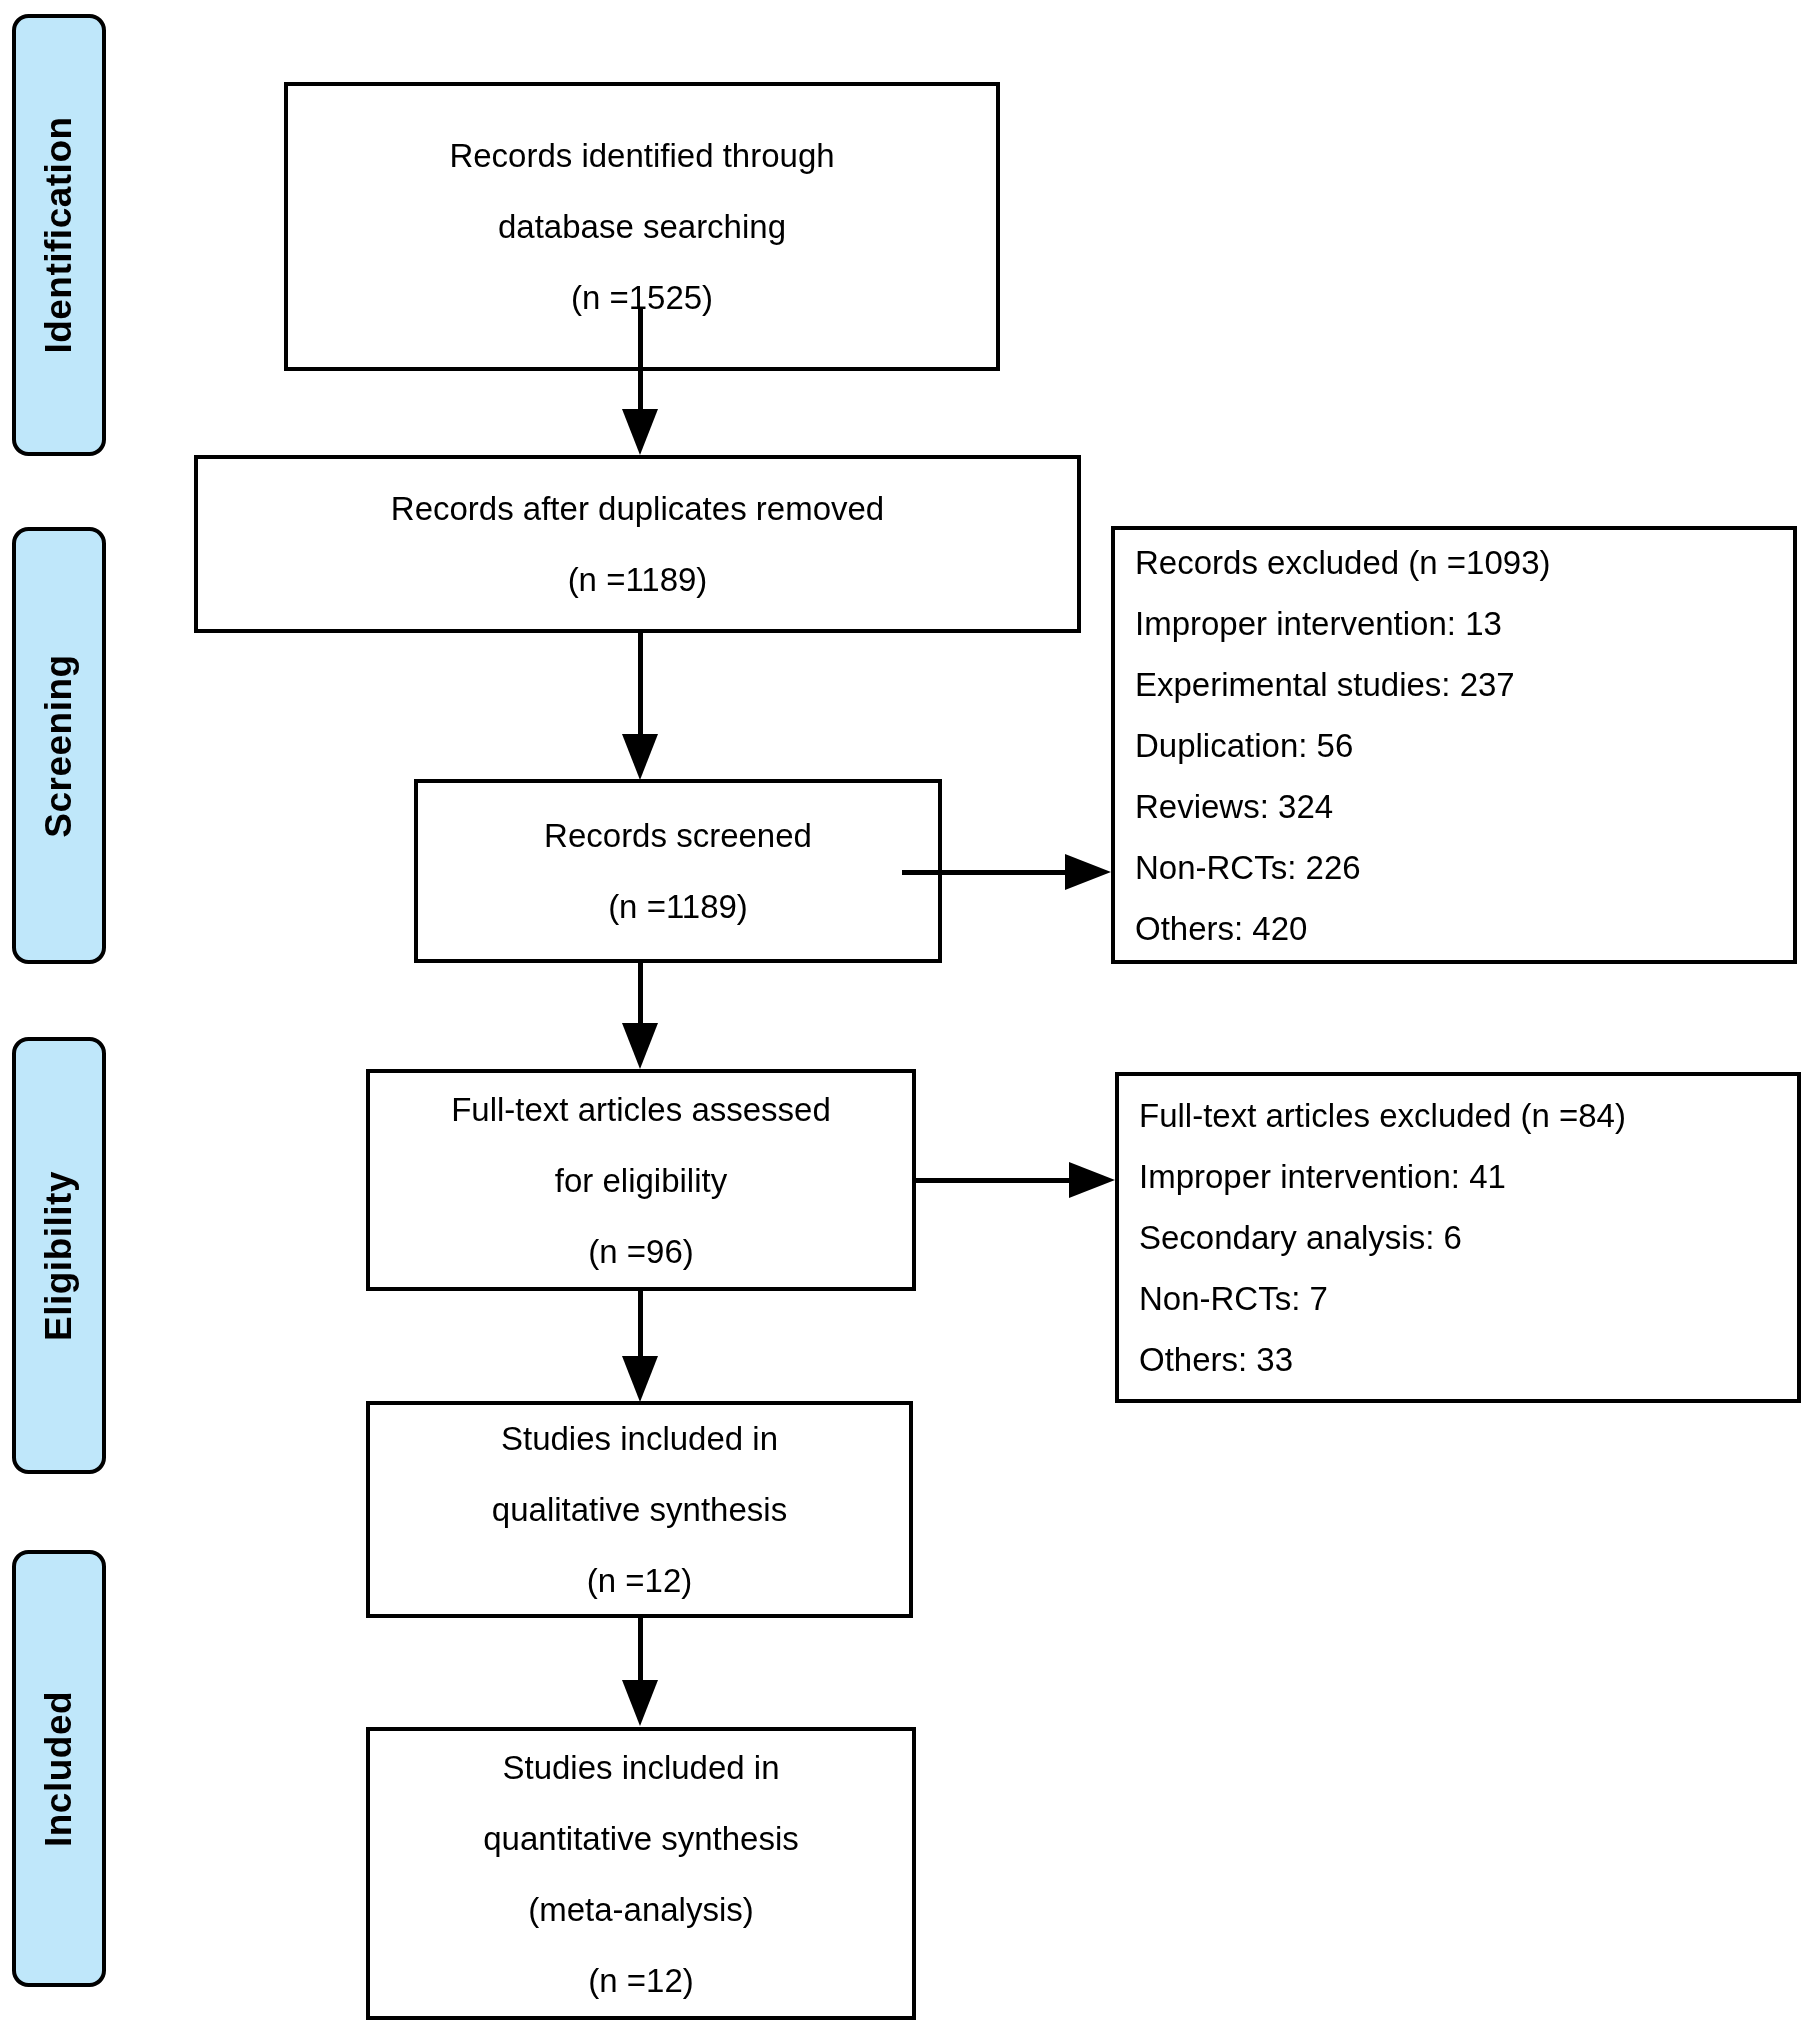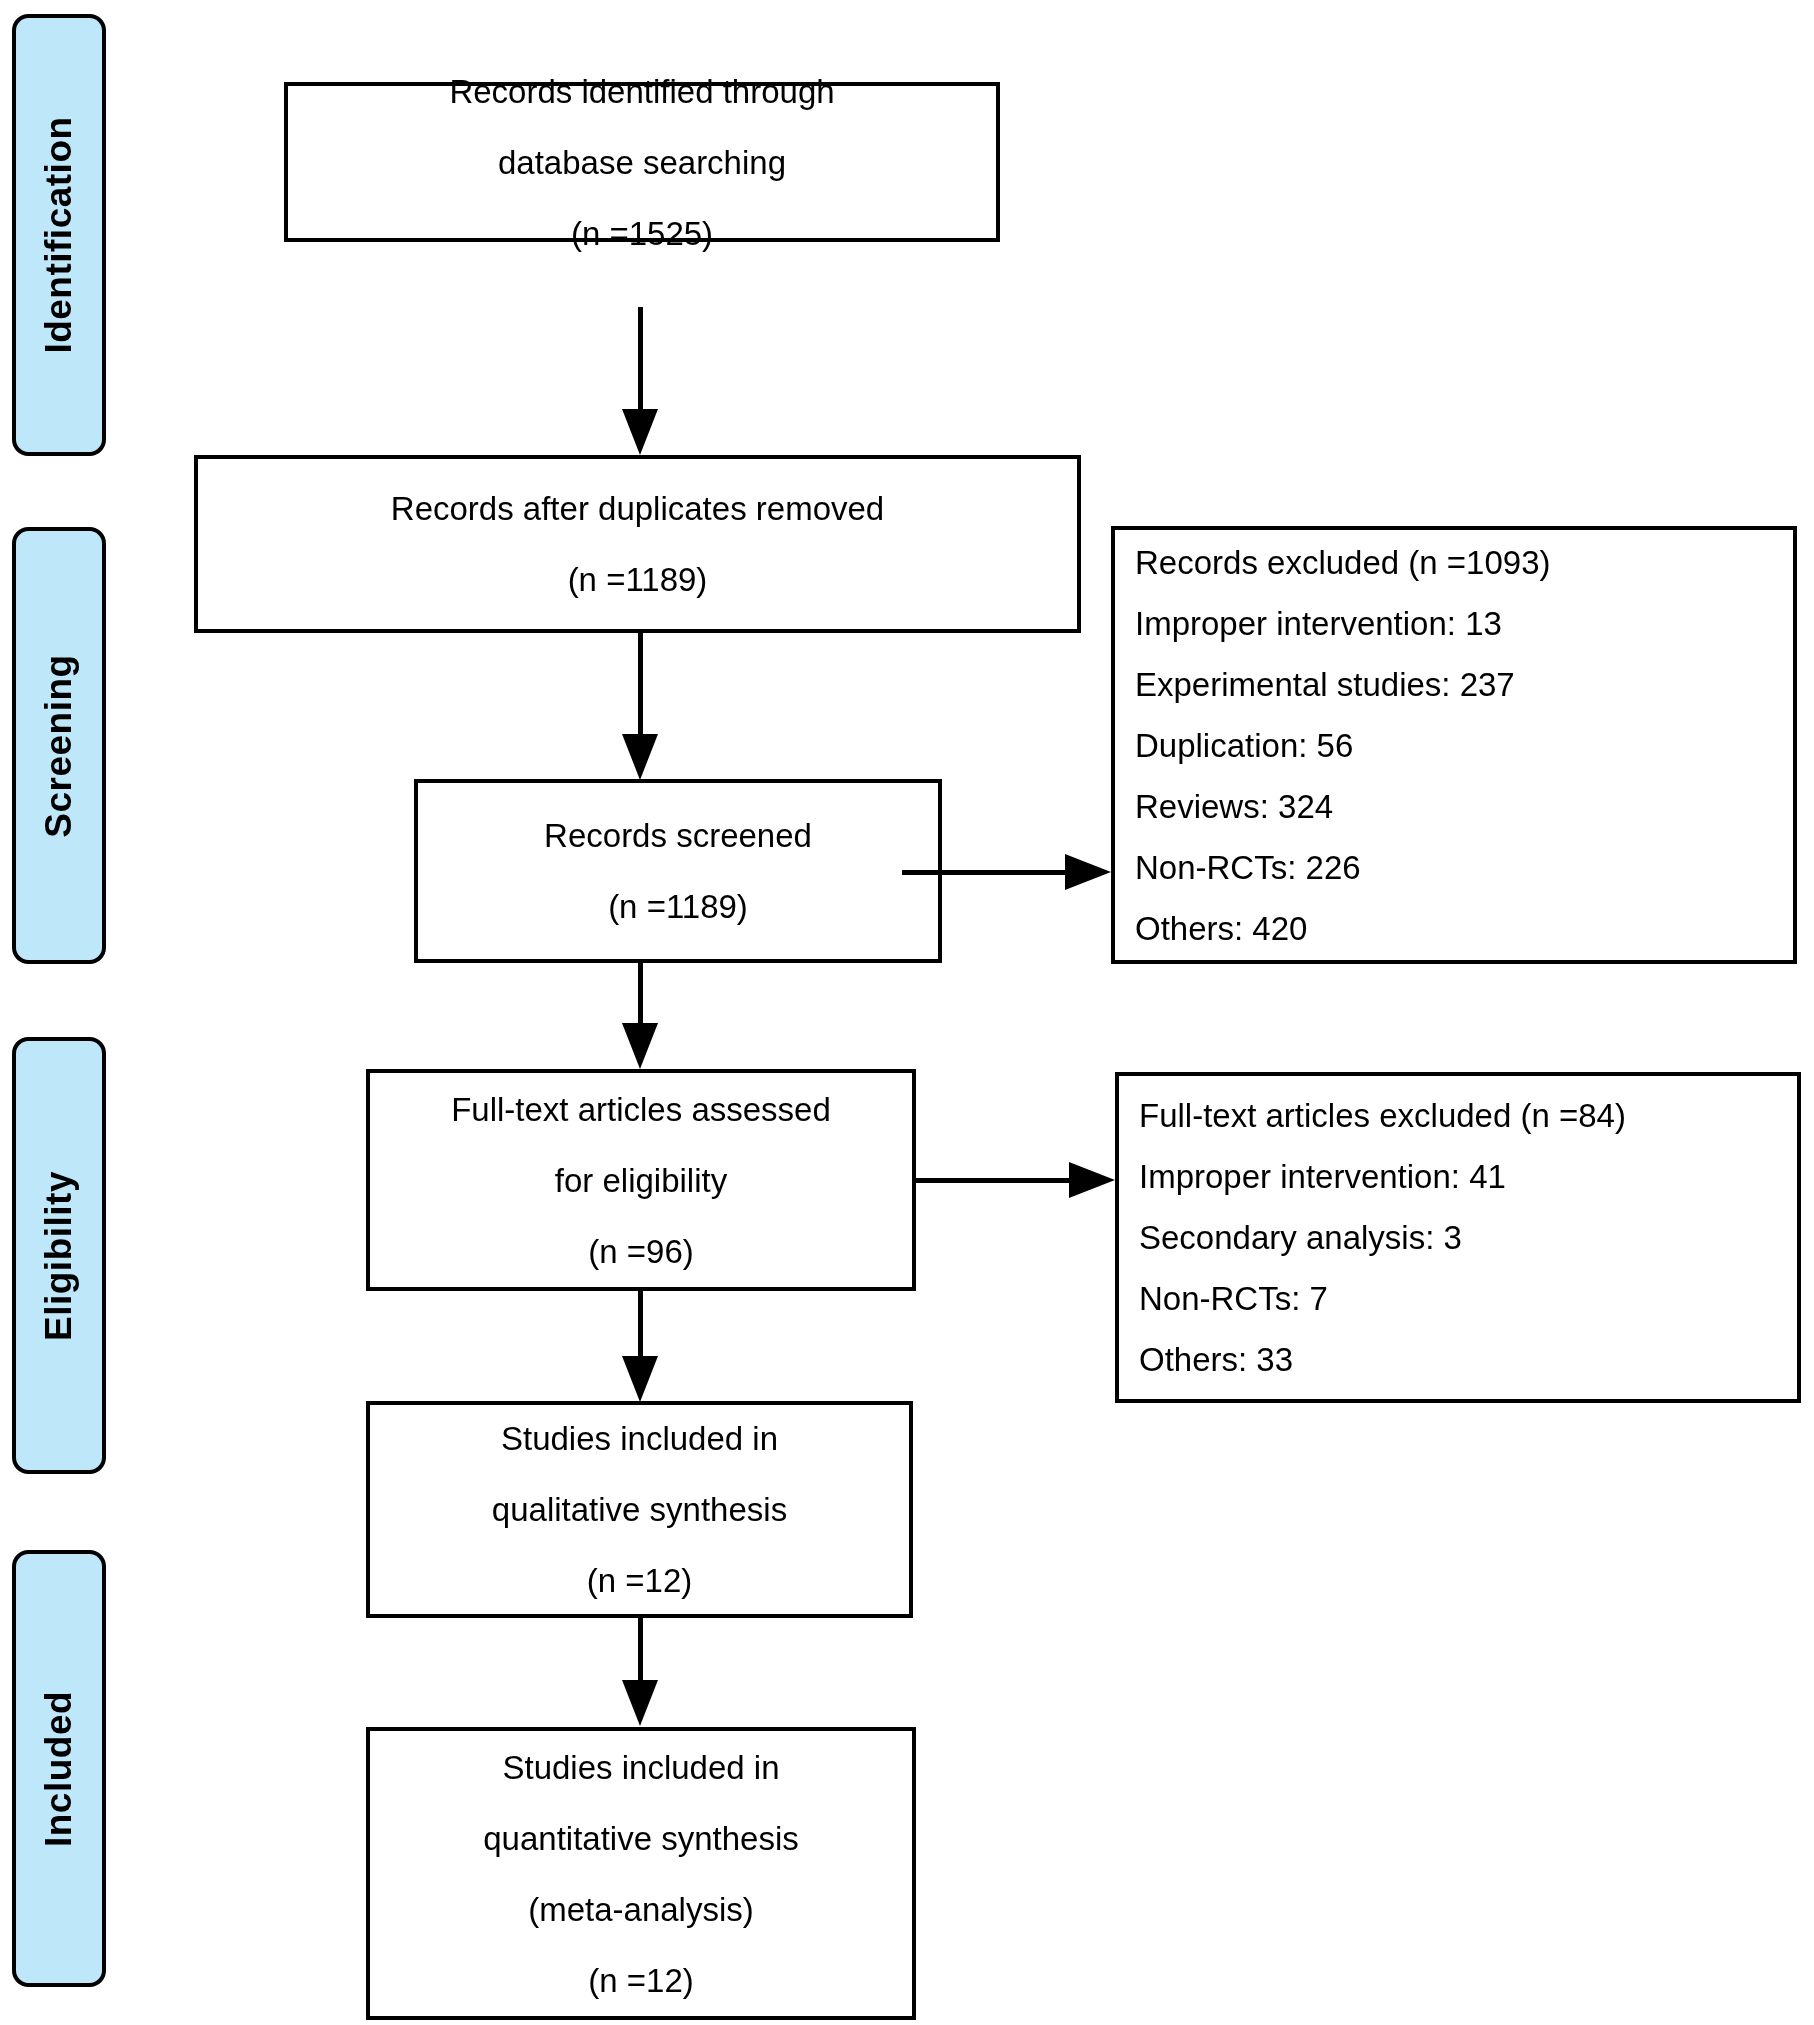--- a/index.html
+++ b/index.html
@@ -32,21 +32,21 @@
 
   
   .fbox{
     position:absolute;box-sizing:border-box;
     background:#fff;border:4.4px solid #000;
     display:flex;flex-direction:column;
     align-items:center;justify-content:center;
     text-align:center;
     font-size:33px;line-height:71px;
   }
-  #box-records-identified{left:284px;top:82px;width:716px;height:160px;text-align:center;}
+  #box-records-identified{left:284px;top:82px;width:716px;height:289px;text-align:center;}
   #box-records-after-duplicates{left:194px;top:455px;width:887px;height:178px;}
   #box-records-screened{left:374px;top:779px;width:528px;height:184px;margin-left:40px;}
   #box-fulltext-assessed{left:366px;top:1069px;width:550px;height:222px;}
   #box-qualitative-included{left:366px;top:1401px;width:547px;height:217px;}
   #box-quantitative-included{left:366px;top:1727px;width:550px;height:293px;}
 
   
   .sbox{
     position:absolute;box-sizing:border-box;
     background:#fff;border:4.4px solid #000;
@@ -143,21 +143,21 @@
     <div>Experimental studies: 237</div>
     <div>Duplication: 56</div>
     <div>Reviews: 324</div>
     <div>Non-RCTs: 226</div>
     <div>Others: 420</div>
   </div>
 
   <div class="sbox" id="box-fulltext-excluded">
     <div>Full-text articles excluded (n =84)</div>
     <div>Improper intervention: 41</div>
-    <div>Secondary analysis: 3</div>
+    <div>Secondary analysis: 6</div>
     <div>Non-RCTs: 7</div>
     <div>Others: 33</div>
   </div>
 
   <div class="varrow" id="arrow-1"></div>
   <div class="varrow" id="arrow-2"></div>
   <div class="varrow" id="arrow-3"></div>
   <div class="varrow" id="arrow-4"></div>
   <div class="varrow" id="arrow-5"></div>
   <div class="harrow" id="arrow-excluded-1"></div>

